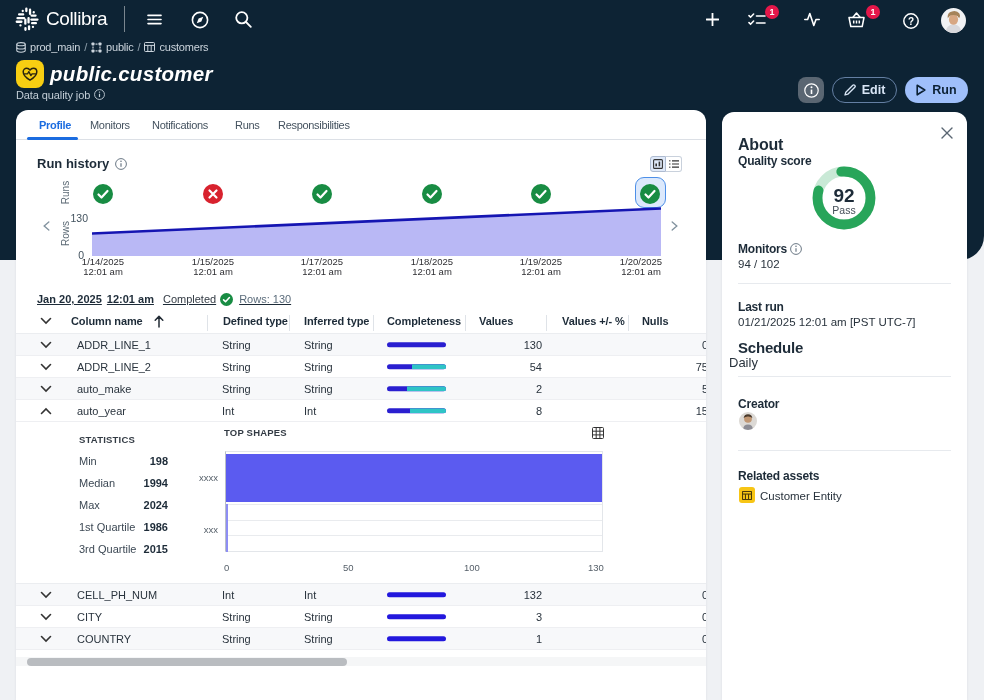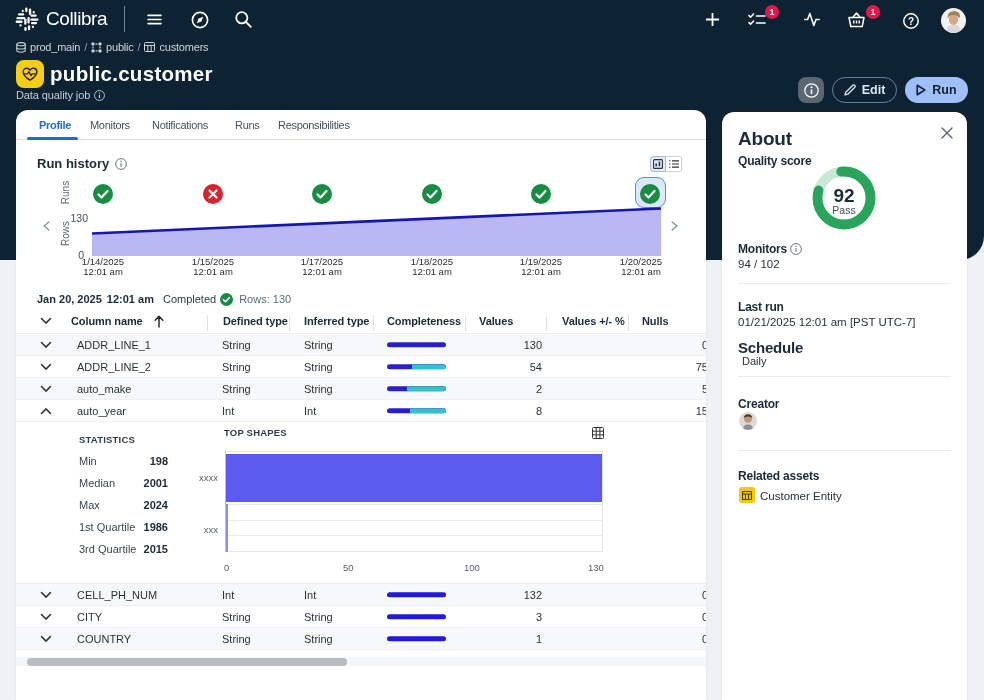--- a/index.html
+++ b/index.html
@@ -10,22 +10,22 @@
 #band { position:absolute; left:0; top:0; width:984px; height:260px; background:#0d2334; border-bottom-right-radius:24px; }
 
 #collibra { position:absolute; left:46px; top:8px; color:#fff; font-size:19px; letter-spacing:-0.4px; font-weight:400; }
 #navdiv { position:absolute; left:124px; top:6px; width:1px; height:26px; background:rgba(255,255,255,0.45); }
 .navicon { position:absolute; color:#fff; }
 .badge { position:absolute; width:14px; height:14px; border-radius:7px; background:#e5174a; color:#fff; font-size:9px; font-weight:700; text-align:center; line-height:14px; }
 
 #crumb { position:absolute; left:16px; top:41px; height:12px; color:#ccd5dd; font-size:11px; letter-spacing:-0.2px; display:flex; align-items:center; gap:4px; }
 
 #titleicon { position:absolute; left:16px; top:60px; width:28px; height:28px; border-radius:8px; background:#f8ce12; }
-#title { position:absolute; left:50px; top:62px; color:#fff; font-size:20.5px; font-weight:700; letter-spacing:0.3px; }
-#subtitle { position:absolute; left:16px; top:89px; color:#c2cdd6; font-size:11px; letter-spacing:-0.1px; display:flex; align-items:flex-end; gap:4px; }
+#title { position:absolute; left:50px; top:62px; color:#fff; font-size:20.5px; font-weight:700; letter-spacing:0.3px;font-style:italic; }
+#subtitle { position:absolute; left:16px; top:89px; color:#c2cdd6; font-size:11px; letter-spacing:-0.1px; display:flex; align-items:flex-start; gap:4px; }
 
 #infobtn { position:absolute; left:798px; top:77px; width:26px; height:26px; border-radius:8px; background:#5a6672; display:flex; align-items:center; justify-content:center; }
 #editbtn { position:absolute; left:832px; top:77px; width:65px; height:26px; border-radius:13px; border:1px solid #647fa3; color:#d9e6f6; font-size:12.5px; font-weight:700; display:flex; align-items:center; justify-content:center; gap:6px; }
 #runbtn { position:absolute; left:905px; top:77px; width:63px; height:26px; border-radius:13px; background:#9fbffa; color:#0c2133; font-size:12.5px; font-weight:700; display:flex; align-items:center; justify-content:center; gap:6px; }
 
 #card { position:absolute; left:16px; top:110px; width:690px; height:590px; background:#fff; border-radius:12px 12px 0 0; overflow:hidden; box-shadow:0 1px 3px rgba(9,30,66,.08); }
 .tab { position:absolute; top:0; height:21px; line-height:30px; font-size:11px; letter-spacing:-0.3px; color:#44525f; }
 .tab.active { color:#1b6ce0; font-weight:700; }
 #tabline { position:absolute; left:0; top:29px; width:690px; height:1px; background:#dce0e6; }
 #tabul { position:absolute; left:11px; top:27px; width:51px; height:2.5px; background:#1b6ce0; border-radius:2px; }
@@ -34,21 +34,21 @@
 #toggle { position:absolute; left:634px; top:46px; width:32px; height:16px; display:flex; }
 
 .stat-ic { position:absolute; top:74px; width:20px; height:20px; }
 #hlbox { position:absolute; left:619px; top:67px; width:31px; height:31px; background:#dce9fc; border:1.5px solid #4d8fe8; border-radius:9px; }
 
 #chartsvg { position:absolute; left:76px; top:95px; }
 .axlab { position:absolute; font-size:10.5px; color:#42525e; text-align:right; width:30px; }
 .vlab { position:absolute; font-size:10px; color:#5c6a75; transform:rotate(-90deg); transform-origin:center; }
 .datelab { position:absolute; top:147px; width:70px; text-align:center; font-size:9.5px; color:#2f2f33; line-height:9.5px; }
 
-#sumrow { position:absolute; left:21px; top:179px; height:20px; display:flex; align-items:center; font-size:11px; color:#1d2b38; }
+#sumrow { position:absolute; left:21px; top:179px; height:20px; display:flex; align-items:center; font-size:11px; color:#1d2b38;text-decoration:underline; }
 
 #thead { position:absolute; left:0; top:201px; width:690px; height:23px; font-size:11px; letter-spacing:-0.1px; font-weight:700; color:#1d2b38; }
 #thead > div { position:absolute; top:4px; }
 .vsep { position:absolute; top:3px; width:1px; height:16px; background:#dfe3e8; }
 .trow { position:absolute; left:0; width:690px; height:22px; font-size:11px; color:#29333d; border-bottom:1px solid #eeeff2; }
 .trow.odd { background:#f7f8fa; }
 .trow > div { position:absolute; top:50%; transform:translateY(-50%); }
 .tname { left:61px; }
 .tdef { left:206px; }
 .tinf { left:288px; }
@@ -397,21 +397,21 @@
       </div>
     <div class="tval">8</div>
       <div class="tnul">15</div>
   </div>
 
   <div id="stats">
     <div style="position:absolute;left:63px;top:12px;font-size:9.5px;font-weight:700;letter-spacing:0.2px;color:#333b44">STATISTICS</div>
     <div class="statlab" style="top:33px">Min</div>
       <div class="statval" style="top:33px">198</div>
     <div class="statlab" style="top:55px">Median</div>
-      <div class="statval" style="top:55px">2001</div>
+      <div class="statval" style="top:55px">1994</div>
     <div class="statlab" style="top:77px">Max</div>
       <div class="statval" style="top:77px">2024</div>
     <div class="statlab" style="top:99px">1st Quartile</div>
       <div class="statval" style="top:99px">1986</div>
     <div class="statlab" style="top:121px">3rd Quartile</div>
       <div class="statval" style="top:121px">2015</div>
 
     <div style="position:absolute;left:208px;top:5px;font-size:9.5px;font-weight:700;letter-spacing:0.2px;color:#333b44">TOP SHAPES</div>
     <svg style="position:absolute;left:576px;top:5px" width="12" height="12" viewBox="0 0 12 12" fill="none" stroke="#333" stroke-width="1">
         <rect x="0.5" y="0.5" width="11" height="11" rx="1"></rect>
@@ -483,21 +483,21 @@
         <div style="position:absolute;left:500px;top:50%;transform:translateY(-50%);width:103px;text-align:right;color:#e05a6d">-23.08%</div>
         <div class="tnul">0</div>
   </div>
   </div>
 
   <div id="sbtrack"></div>
   <div id="sbthumb"></div>
 </div>
 
 <div id="about">
-  <div class="h" style="top:16px;font-size:19px">About</div>
+  <div class="h" style="top:24px;font-size:16px">About</div>
   <svg style="position:absolute;left:219px;top:15px" width="12" height="12" viewBox="0 0 12 12" stroke="#5a6672" stroke-width="1.4" stroke-linecap="round">
       <line x1="1" y1="1" x2="11" y2="11"></line>
       <line x1="11" y1="1" x2="1" y2="11"></line>
     </svg>
 
   <div class="h" style="top:42px;font-size:12px">Quality score</div>
 
   <svg style="position:absolute;left:89px;top:53px" width="66" height="66" viewBox="0 0 66 66">
     <circle cx="33" cy="33" r="26.5" fill="none" stroke="#c9e9d6" stroke-width="9.8"></circle>
     <circle cx="33" cy="33" r="26.5" fill="none" stroke="#28a55a" stroke-width="9.8" stroke-dasharray="135.7 30.8" stroke-dashoffset="45.3" stroke-linecap="round"></circle>
@@ -511,21 +511,21 @@
       <line x1="6" y1="5.2" x2="6" y2="8.8" stroke-width="1.2"></line>
       <circle cx="6" cy="3.3" r="0.8" fill="#6b7885" stroke="none"></circle>
     </svg>
   <div style="position:absolute;left:16px;top:146px;font-size:11.5px;color:#29333d">94 / 102</div>
 
   <div class="divider" style="top:171px"></div>
 
   <div class="h" style="top:188px;font-size:12px">Last run</div>
   <div style="position:absolute;left:16px;top:204px;font-size:11.5px;color:#29333d">01/21/2025 12:01 am [PST UTC-7]</div>
   <div class="h" style="top:227px;font-size:15px">Schedule</div>
-  <div style="position:absolute;left:20px;top:243px;font-size:11px;color:#29333d">Daily</div>
+  <div style="position:absolute;left:7px;top:243px;font-size:13px;color:#29333d">Daily</div>
 
   <div class="divider" style="top:264px"></div>
 
   <div class="h" style="top:285px;font-size:12px">Creator</div>
   <svg style="position:absolute;left:17px;top:300px" width="18" height="18" viewBox="0 0 25 25">
     <defs>
         <clipPath id="ac2">
           <circle cx="12.5" cy="12.5" r="12.5"></circle>
         </clipPath>
       </defs>

